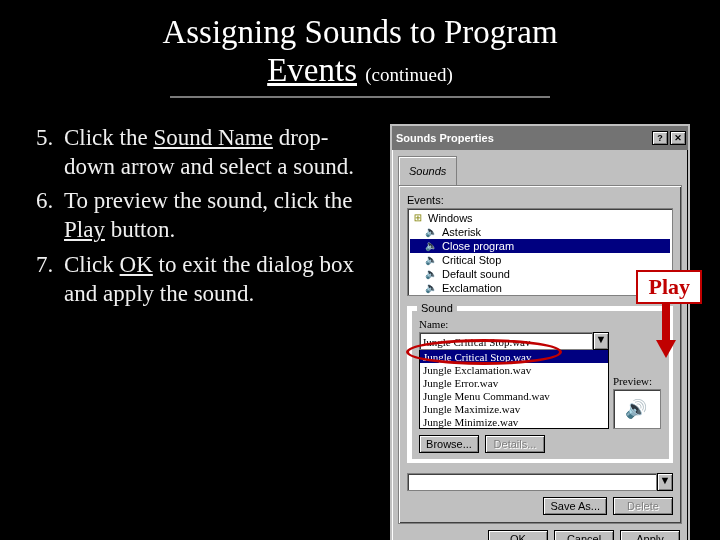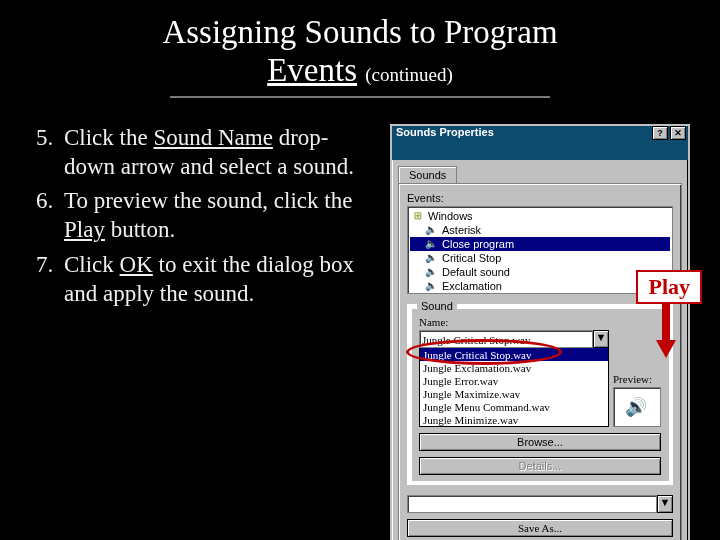--- a/index.html
+++ b/index.html
@@ -61,24 +61,25 @@
   .dialog {
     width: 300px;
     background: #c0c0c0;
     font-family: "MS Sans Serif", Arial, sans-serif;
     font-size: 11px;
     color: #000;
     border: 2px solid #c0c0c0;
     box-shadow: inset -1px -1px #000, inset 1px 1px #fff;
   }
   .titlebar {
-    background: #0c4a6e;
+    background: #737373;
     color: #fff;
     display: flex;
-    height: 34px;
+    align-items: center;
+    height: 24px;
     padding: 0 2px 0 4px;
     font-weight: bold;
   }
   .titlebar .spacer { flex: 1; }
   .winbtn {
     width: 16px; height: 14px;
     background: #c0c0c0;
     border: 1px solid #000;
     box-shadow: inset 1px 1px #fff, inset -1px -1px #808080;
     margin-left: 2px;
@@ -88,23 +89,24 @@
     color: #000;
     font-weight: bold;
   }
   .tab {
     margin: 6px 6px 0 6px;
   }
   .tab-label {
     display: inline-block;
     border: 1px solid #808080;
     border-bottom: none;
-    padding: 2px 10px;
+    padding: 8px 10px;
     background: #c0c0c0;
     box-shadow: inset 1px 1px #fff;
+    font-style: italic;
   }
   .tab-body {
     border: 1px solid #808080;
     box-shadow: inset 1px 1px #fff, inset -1px -1px #404040;
     padding: 8px;
   }
   .lbl { margin-bottom: 2px; }
   .sunken {
     background: #fff;
     border: 1px solid #808080;
@@ -190,21 +192,20 @@
     font-size: 11px;
     text-align: center;
     min-width: 60px;
   }
   .btn.small { min-width: 0; padding: 0; }
   .btn.disabled { color: #808080; text-shadow: 1px 1px #fff; }
   .btnrow-bd {
     display: flex;
     gap: 6px;
     margin-top: 6px;
-    flex-direction: column;
   }
   .schemes { margin-top: 10px; }
   .schemes .combo .sunken { background: #fff; }
   .dlg-btns {
     display: flex;
     justify-content: flex-end;
     gap: 6px;
     padding: 6px 8px 8px;
   }
 
@@ -316,42 +317,42 @@
               <div class="name-col">
                 <div class="lbl">Name:</div>
                 <div class="combo">
                   <div class="sunken">Jungle Critical Stop.wav</div>
                   <div class="btn small">▼</div>
                 </div>
                 <div class="dropdown-list" id="dropdown-list">
                     <div class="opt sel">Jungle Critical Stop.wav</div>
                     <div class="opt">Jungle Exclamation.wav</div>
                     <div class="opt">Jungle Error.wav</div>
+                    <div class="opt">Jungle Menu Command.wav</div>
                     <div class="opt">Jungle Maximize.wav</div>
-                    <div class="opt">Jungle Menu Command.wav</div>
                     <div class="opt">Jungle Minimize.wav</div>
                   </div>
               </div>
               <div>
                 <div class="lbl">Preview:</div>
                 <div class="preview-box">🔊</div>
               </div>
             </div>
             <div class="btnrow-bd" style="justify-content:flex-start;">
               <div class="btn">Browse...</div>
               <div class="btn disabled">Details...</div>
             </div>
           </div>
 
           <div class="schemes">
             <div class="combo">
               <div class="sunken" style="height:18px;"></div>
               <div class="btn small">▼</div>
             </div>
-            <div class="btnrow-bd" style="justify-content:flex-end;font-family:Liberation Serif, serif;">
+            <div class="btnrow-bd" style="justify-content:flex-end;">
               <div class="btn">Save As...</div>
               <div class="btn disabled">Delete</div>
             </div>
           </div>
         </div>
       </div>
       <div class="dlg-btns">
         <div class="btn">OK</div>
         <div class="btn">Cancel</div>
         <div class="btn">Apply</div>

